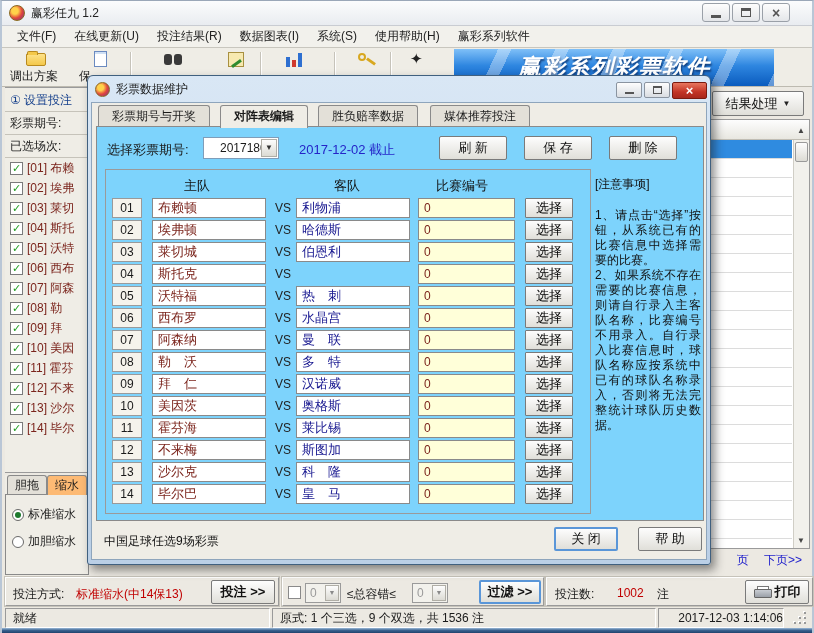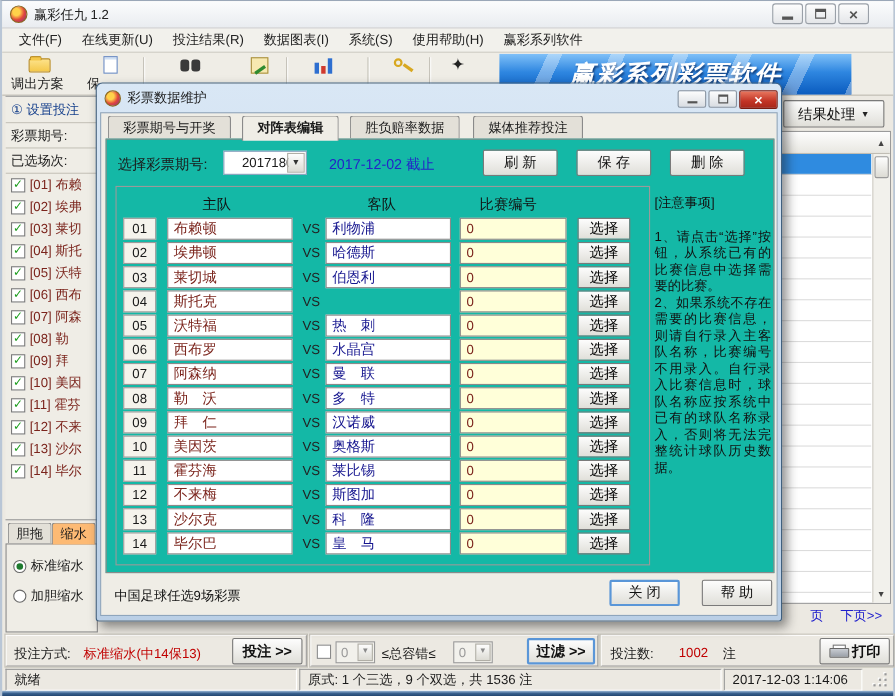--- a/index.html
+++ b/index.html
@@ -134,21 +134,21 @@
   .print-btn { position:absolute; right:3px; top:2px; width:64px; height:24px; font-weight:bold; gap:5px; }
   .printer-icon { width:16px; height:12px; position:relative; }
   .printer-icon::before { content:""; position:absolute; left:3px; top:0; width:10px; height:4px; background:#fff; border:1px solid #777; }
   .printer-icon::after { content:""; position:absolute; left:0; top:3px; width:16px; height:7px;
     background:linear-gradient(#c8ccd2,#9aa0a8); border:1px solid #666; border-radius:1px; }
 
   
   .statusbar { position:absolute; left:3px; top:607px; right:3px; height:20px; background:#ece9e2; }
   .sb-seg { position:absolute; top:0; height:20px; line-height:19px; padding-left:7px;
     border:1px solid; border-color:#9a9a9a #fff #fff #9a9a9a; background:#ece9e2; white-space:nowrap; overflow:hidden; }
-  .seg-ready { left:0; width:265px; } .seg-formula { left:267px; width:384px; } .seg-time { left:653px; width:126px; }
+  .seg-ready { left:0; width:265px; } .seg-formula { left:267px; width:384px; } .seg-time { left:653px; width:126px;text-align:right; }
   .grip { position:absolute; right:2px; bottom:3px; width:13px; height:13px; }
   .grip i { position:absolute; width:2px; height:2px; background:#9a9a9a; box-shadow:-1px -1px 0 #fff; }
   .grip .d1{right:1px;bottom:1px;} .grip .d2{right:1px;bottom:6px;} .grip .d3{right:6px;bottom:1px;} .grip .d4{right:1px;bottom:11px;} .grip .d5{right:6px;bottom:6px;} .grip .d6{right:11px;bottom:1px;}
 
   .bottom-edge { position:absolute; left:0; right:0; top:627px; height:6px;
     background:linear-gradient(#9dbad8,#39618f 40%,#16365f); }
 
   
   .dialog { position:absolute; left:87px; top:75px; width:624px; height:490px; z-index:10;
     background:linear-gradient(#d9e7f5,#bacfe6); border:1px solid #40607f; border-radius:6px 6px 3px 3px;
@@ -165,21 +165,21 @@
   .dlg-btn .g-max { width:9px; height:8px; border-width:1px; border-top-width:2px; }
   .dlg-close { width:35px; height:17px; background:linear-gradient(#e8775f,#c23325 60%,#a8281c);
     border:1px solid #7a1a10; border-radius:2px; color:#fff; font-weight:bold; font-size:13px;
     display:flex; align-items:center; justify-content:center; line-height:1; }
   .dlg-body { position:relative; width:616px; height:458px; background:#efede6; border:1px solid #8ea5bc; }
 
   .dlg-tab { position:absolute; top:2px; height:21px; line-height:20px; padding:0 13px;
     border:1px solid #8a8a8a; border-bottom:none; border-radius:3px 3px 0 0; background:#e3e0d8; z-index:1; }
   .dlg-tab.active { background:#efede6; height:23px; z-index:3; font-weight:bold; }
   .dlg-page { position:absolute; left:4px; top:23px; width:608px; height:395px; border:1px solid #8a8a8a;
-    background:#14b8a6; z-index:2; }
+    background:#7dd3fc; z-index:2; }
 
   .period-label { position:absolute; left:10px; top:14px; font-size:13px; }
   .period-combo { position:absolute; left:106px; top:10px; width:76px; height:22px; background:#fff;
     border:1px solid #7f9db9; line-height:20px; padding-left:16px; font-size:12px; }
   .period-combo .carr { position:absolute; right:1px; top:1px; bottom:1px; width:16px;
     background:linear-gradient(#fdfdfd,#dcdbd4); border:1px solid #b0aea6; font-size:8px; color:#333;
     display:flex; align-items:center; justify-content:center; }
   .deadline { position:absolute; left:202px; top:14px; color:#2424c8; font-size:13px; }
   .dlg-topbtn { position:absolute; top:9px; width:68px; height:24px; font-size:13px; }
   .b-refresh { left:342px; } .b-save { left:427px; } .b-delete { left:512px; }

